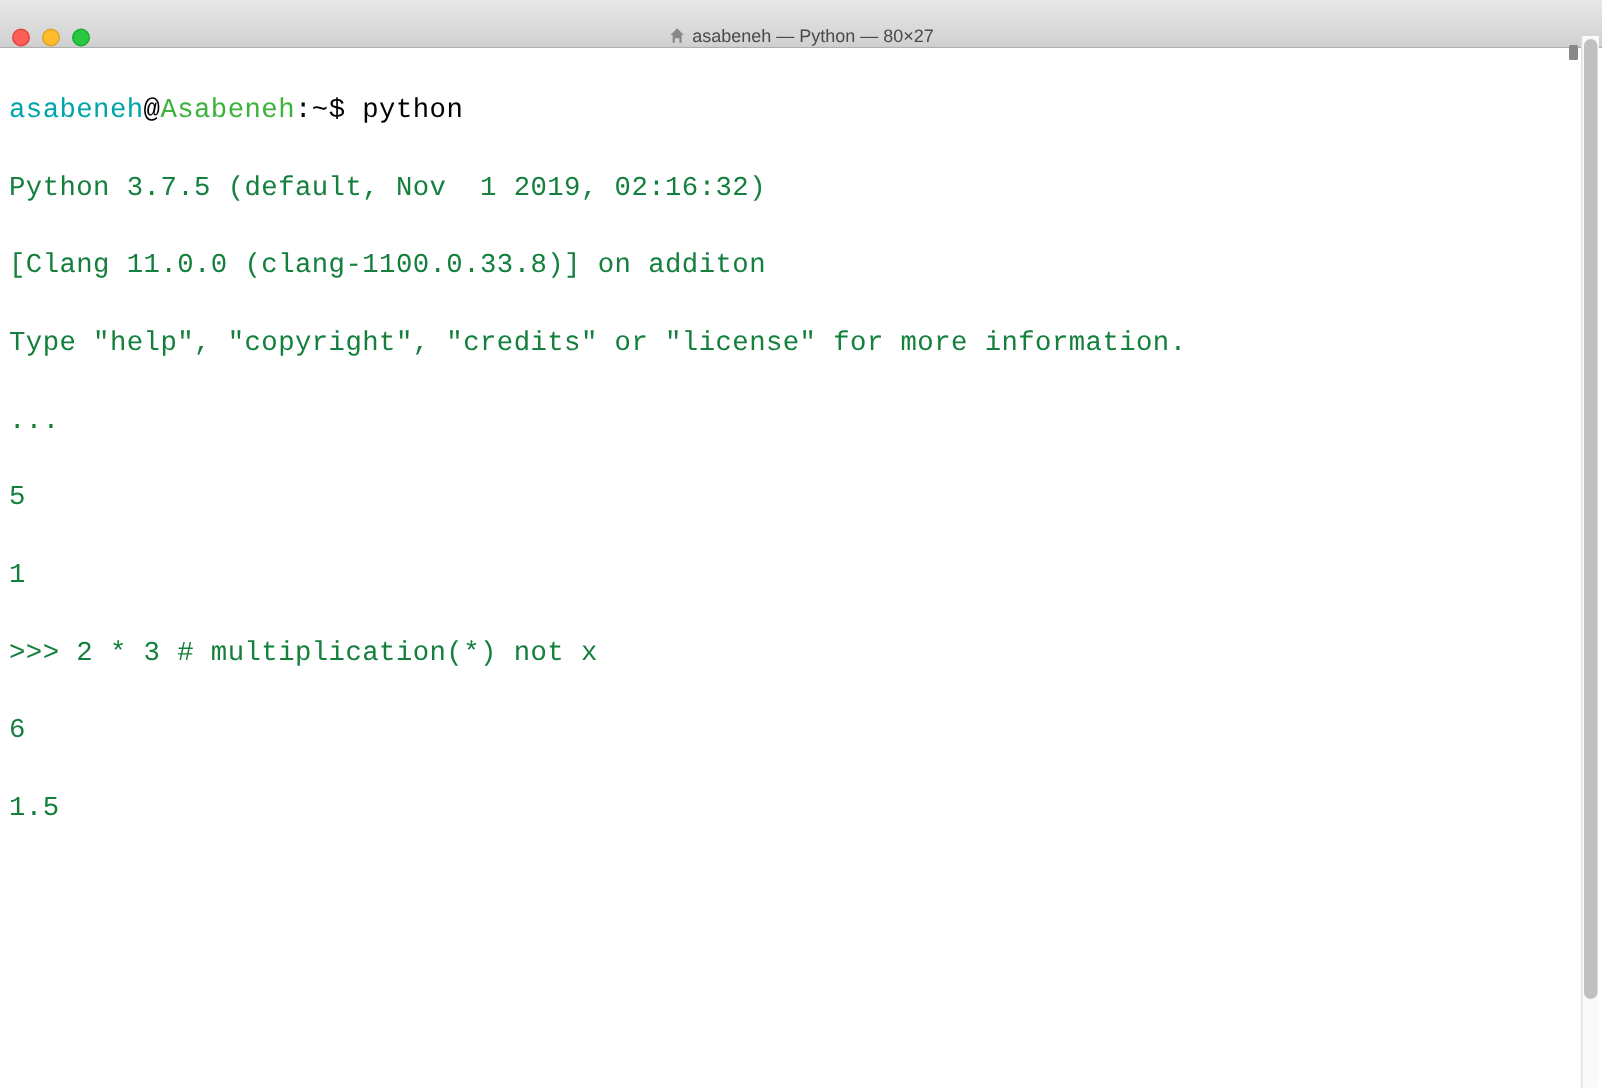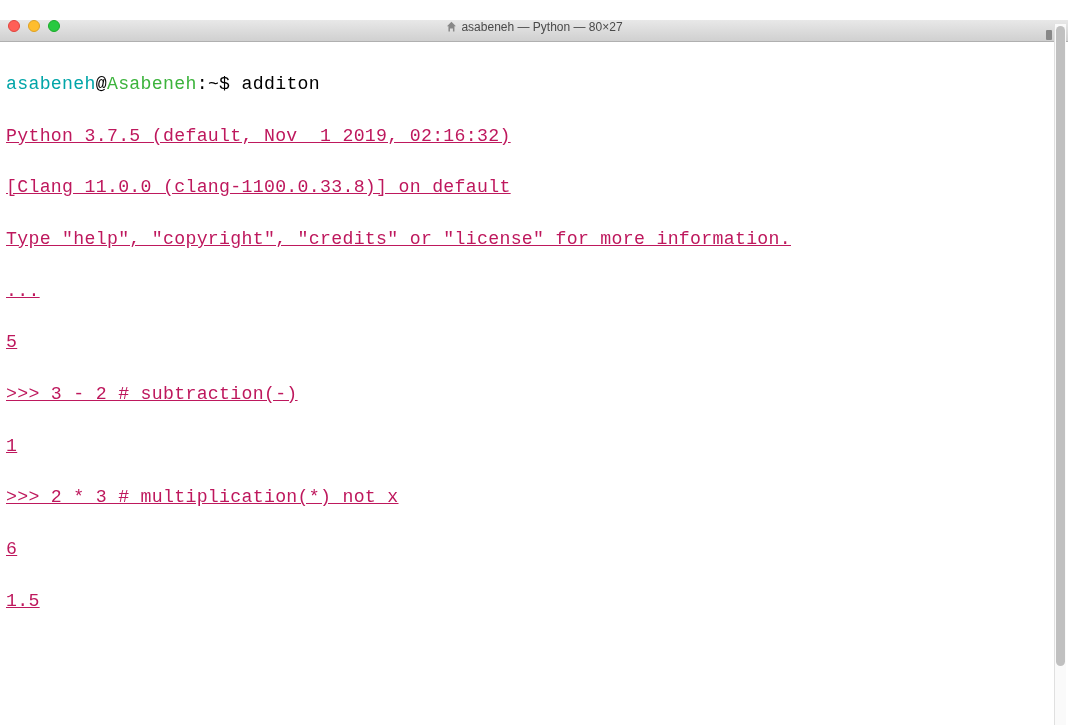--- a/index.html
+++ b/index.html
@@ -9,27 +9,26 @@
     }
     body {
       font-family: 'Menlo', 'Monaco', 'Courier New', monospace;
       background: #ffffff;
       width: 1068px;
       height: 727px;
       overflow: hidden;
       position: relative;
     }
     .titlebar {
-      height: 22px;
+      height: 32px;
       background: linear-gradient(to bottom, #e8e8e8, #d0d0d0);
       border-bottom: 1px solid #b0b0b0;
       display: flex;
-      align-items: flex-start;
+      align-items: flex-end;
       position: relative;
-      margin-top: 20px;
     }
     .traffic-lights {
       display: flex;
       gap: 8px;
       padding-left: 8px;
     }
     .traffic-light {
       width: 12px;
       height: 12px;
       border-radius: 50%;
@@ -63,21 +62,21 @@
     }
     .line {
       display: block;
     }
     .user { color: #00a5a8; }
     .at { color: #000; }
     .host { color: #3cb33c; }
     .path { color: #000; }
     .dollar { color: #000; }
     .cmd { color: #000; }
-    .output { color: #be185d; text-decoration: underline; }
+    .output { color: #15803d; }
     .scrollbar {
       position: absolute;
       right: 2px;
       top: 24px;
       bottom: 2px;
       width: 12px;
       background: #fafafa;
       border-left: 1px solid #e0e0e0;
     }
     .scrollbar-thumb {
@@ -112,27 +111,26 @@
     <span class="home-icon">
       <svg viewBox="0 0 16 16" width="12" height="12">
           <path fill="#888" d="M8 1 L14 7 L12 7 L12 14 L10 14 L10 10 L6 10 L6 14 L4 14 L4 7 L2 7 Z"></path>
         </svg>
     </span>
     <span>asabeneh — Python — 80×27</span>
   </div>
 </div>
 
 <div class="terminal-content">
-<span class="line"><span class="user">asabeneh</span><span class="at">@</span><span class="host">Asabeneh</span><span class="path">:</span><span class="path">~</span><span class="dollar">$ </span><span class="cmd">additon</span></span>
+<span class="line"><span class="user">asabeneh</span><span class="at">@</span><span class="host">Asabeneh</span><span class="path">:</span><span class="path">~</span><span class="dollar">$ </span><span class="cmd">python</span></span>
 <span class="line output">Python 3.7.5 (default, Nov  1 2019, 02:16:32)</span>
-<span class="line output">[Clang 11.0.0 (clang-1100.0.33.8)] on default</span>
+<span class="line output">[Clang 11.0.0 (clang-1100.0.33.8)] on additon</span>
 <span class="line output">Type "help", "copyright", "credits" or "license" for more information.</span>
 <span class="line output">...</span>
 <span class="line output">5</span>
-<span class="line output">&gt;&gt;&gt; 3 - 2 # subtraction(-)</span>
 <span class="line output">1</span>
 <span class="line output">&gt;&gt;&gt; 2 * 3 # multiplication(*) not x</span>
 <span class="line output">6</span>
 <span class="line output">1.5</span>
 
 
 
 
 
 

